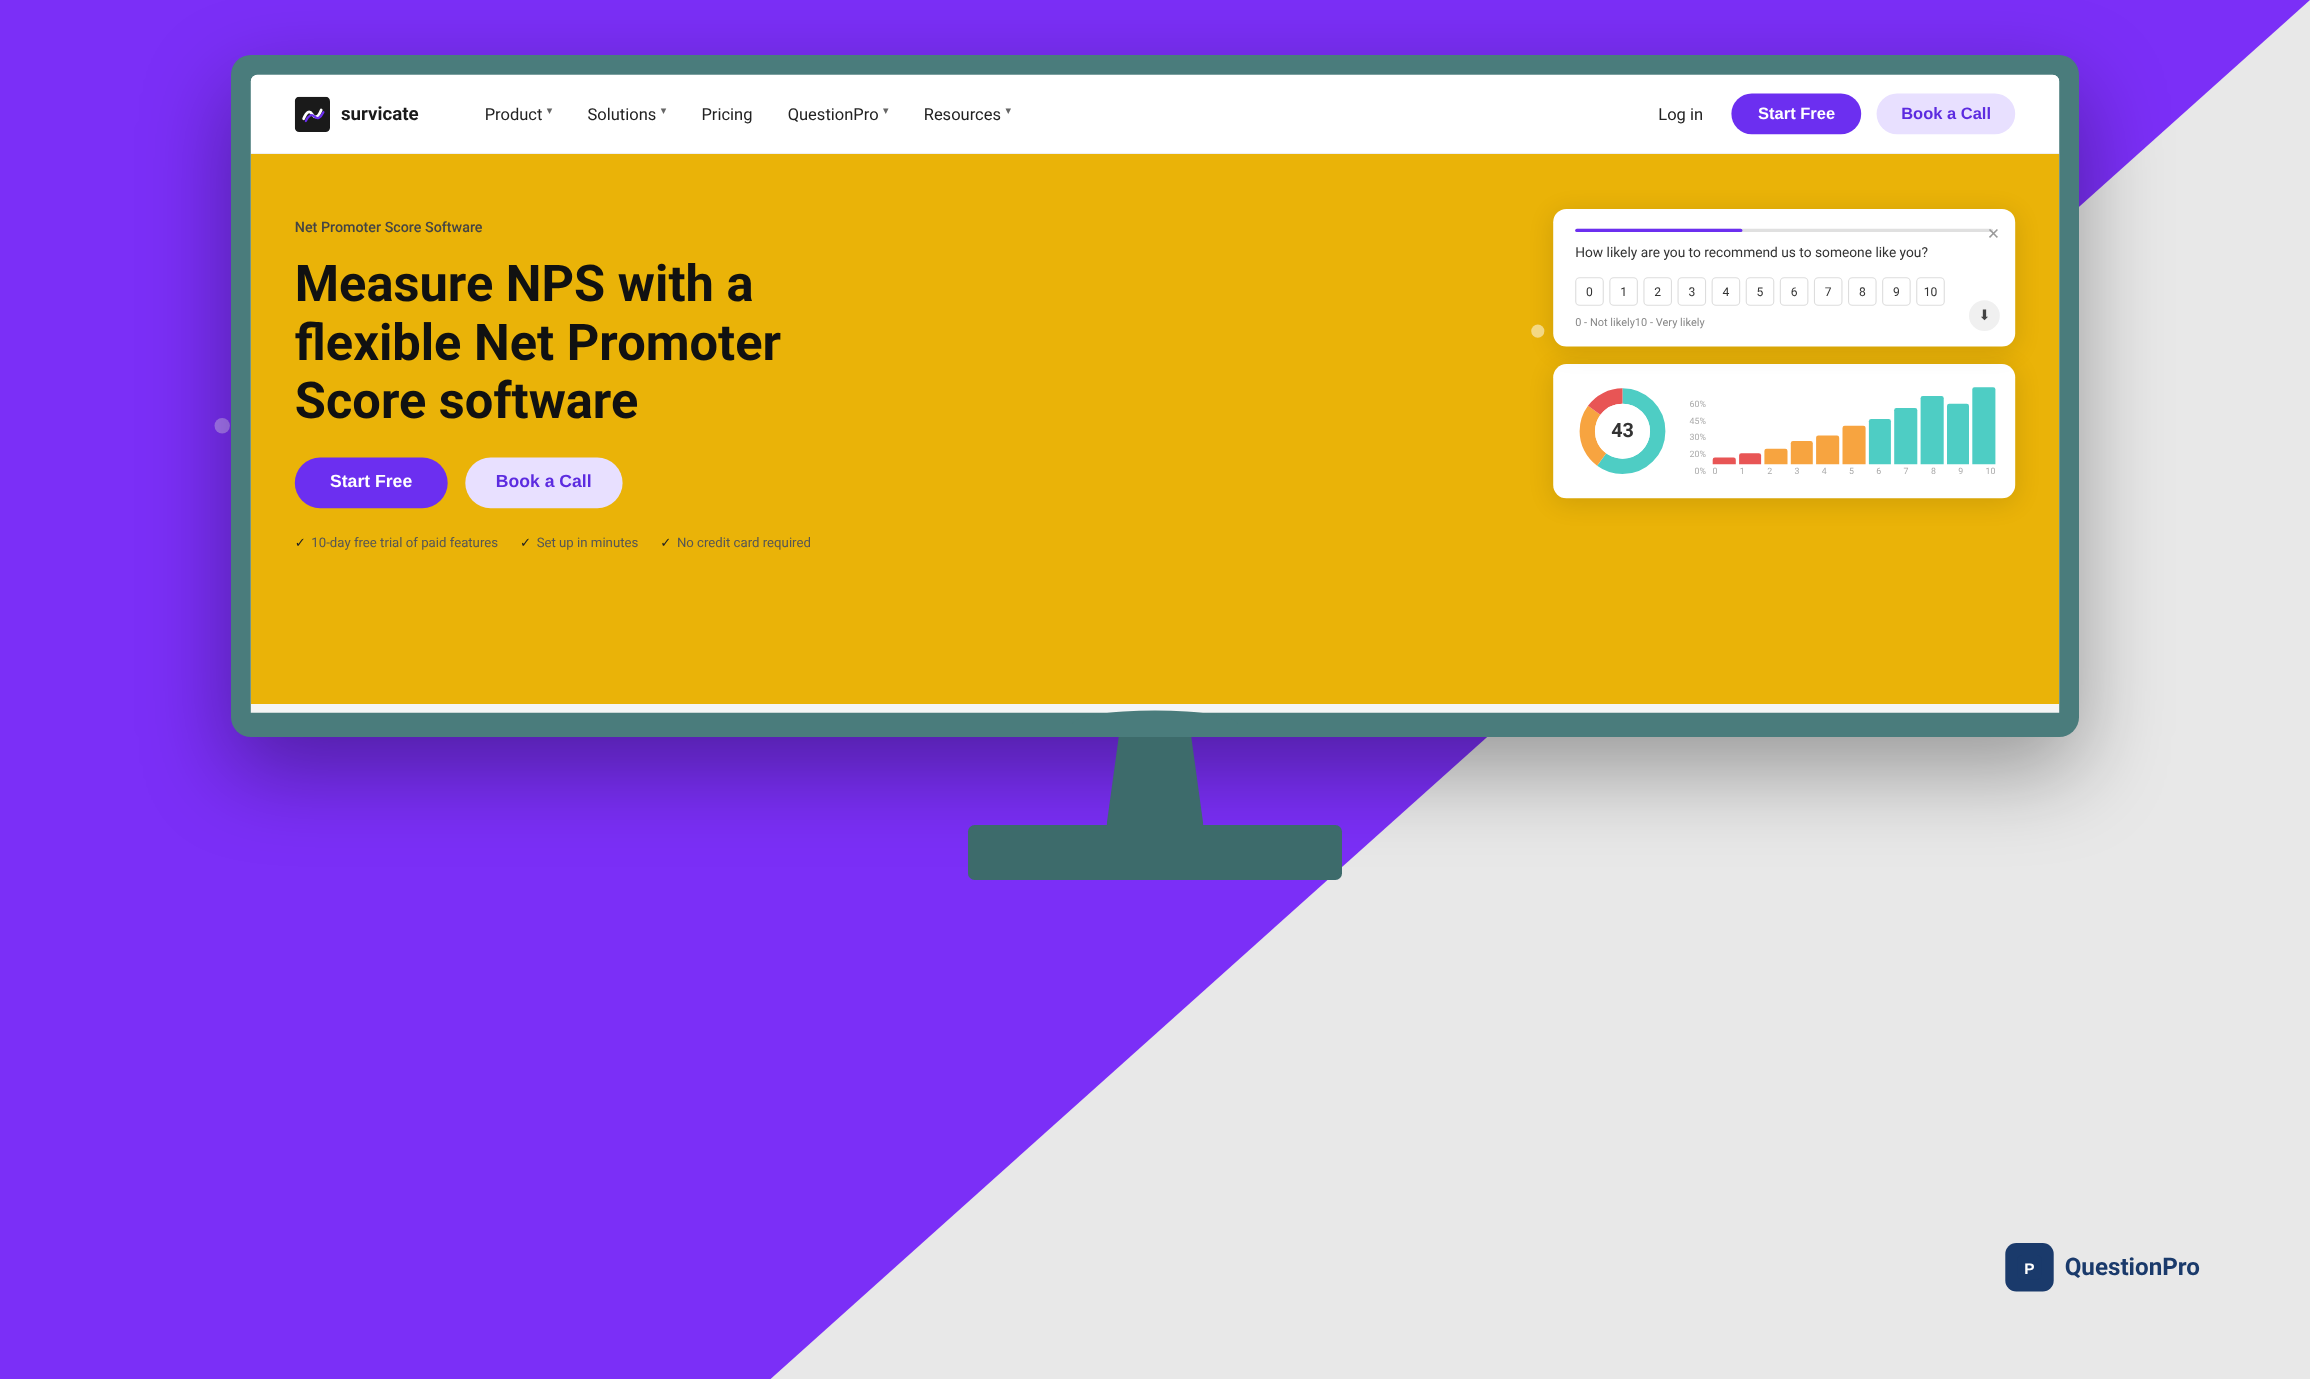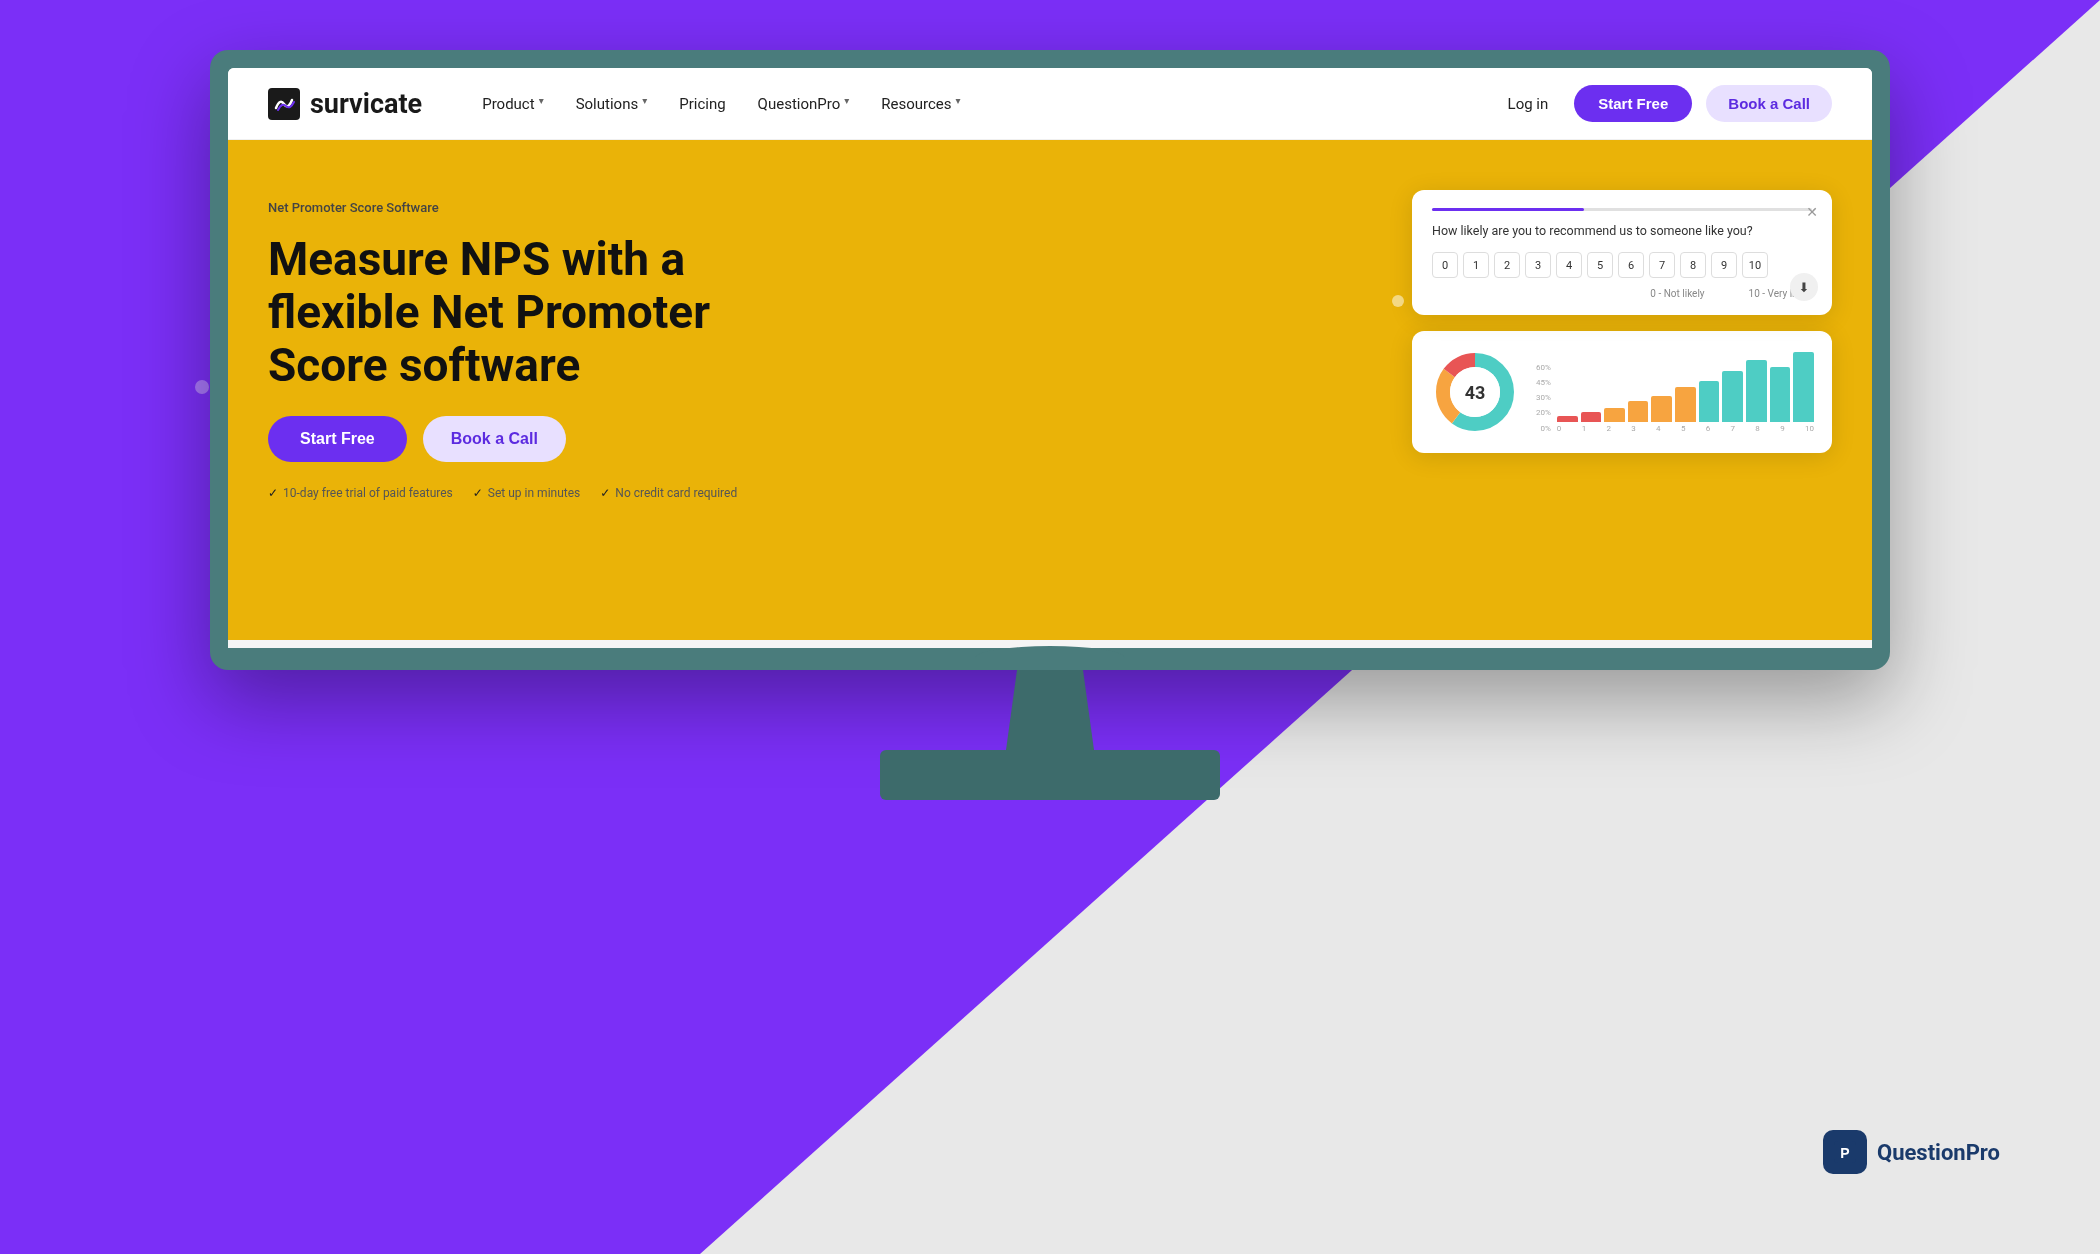--- a/index.html
+++ b/index.html
@@ -67,21 +67,21 @@
       display: flex;
       align-items: center;
       gap: 10px;
       margin-right: 48px;
     }
     .logo-icon {
       width: 32px;
       height: 32px;
     }
     .logo-text {
-      font-size: 27px;
+      font-size: 17px;
       font-weight: 700;
       color: #1a1a1a;
     }
     .nav-links {
       display: flex;
       align-items: center;
       gap: 8px;
       flex: 1;
     }
     .nav-item {
@@ -261,24 +261,23 @@
       display: flex;
       align-items: center;
       justify-content: center;
       font-size: 11px;
       color: #333;
       cursor: pointer;
       background: #fff;
     }
     .nps-labels {
       display: flex;
-      justify-content: flex-end;
+      justify-content: flex-start;
       font-size: 10px;
       color: #888;
-      gap: 44px;
     }
 
     
     .analytics-card {
       background: #fff;
       border-radius: 12px;
       padding: 16px 18px;
       box-shadow: 0 4px 24px rgba(0,0,0,0.12);
       display: flex;
       align-items: center;

